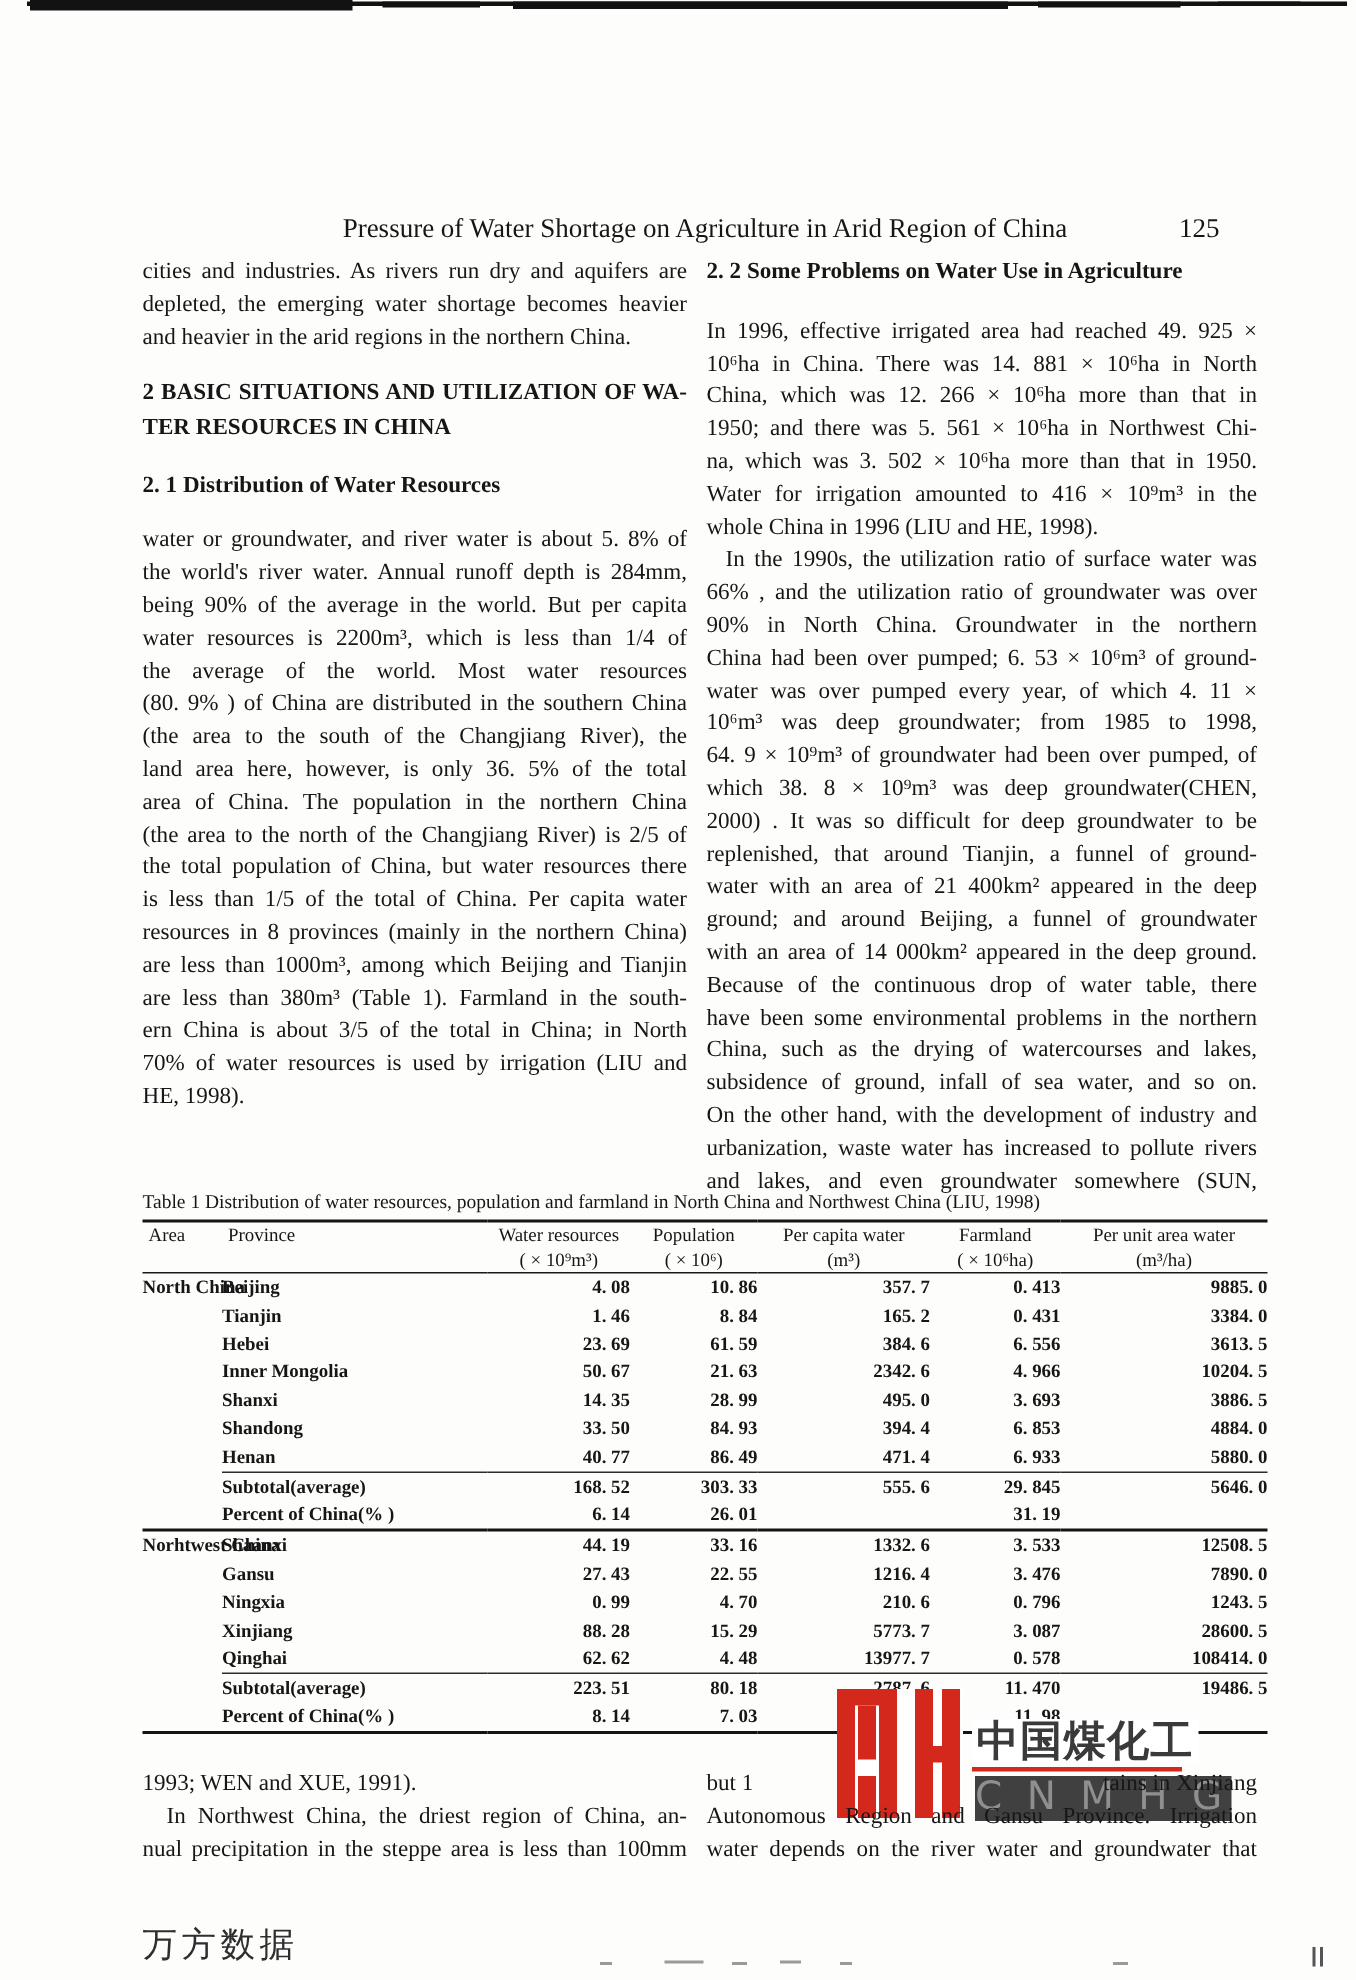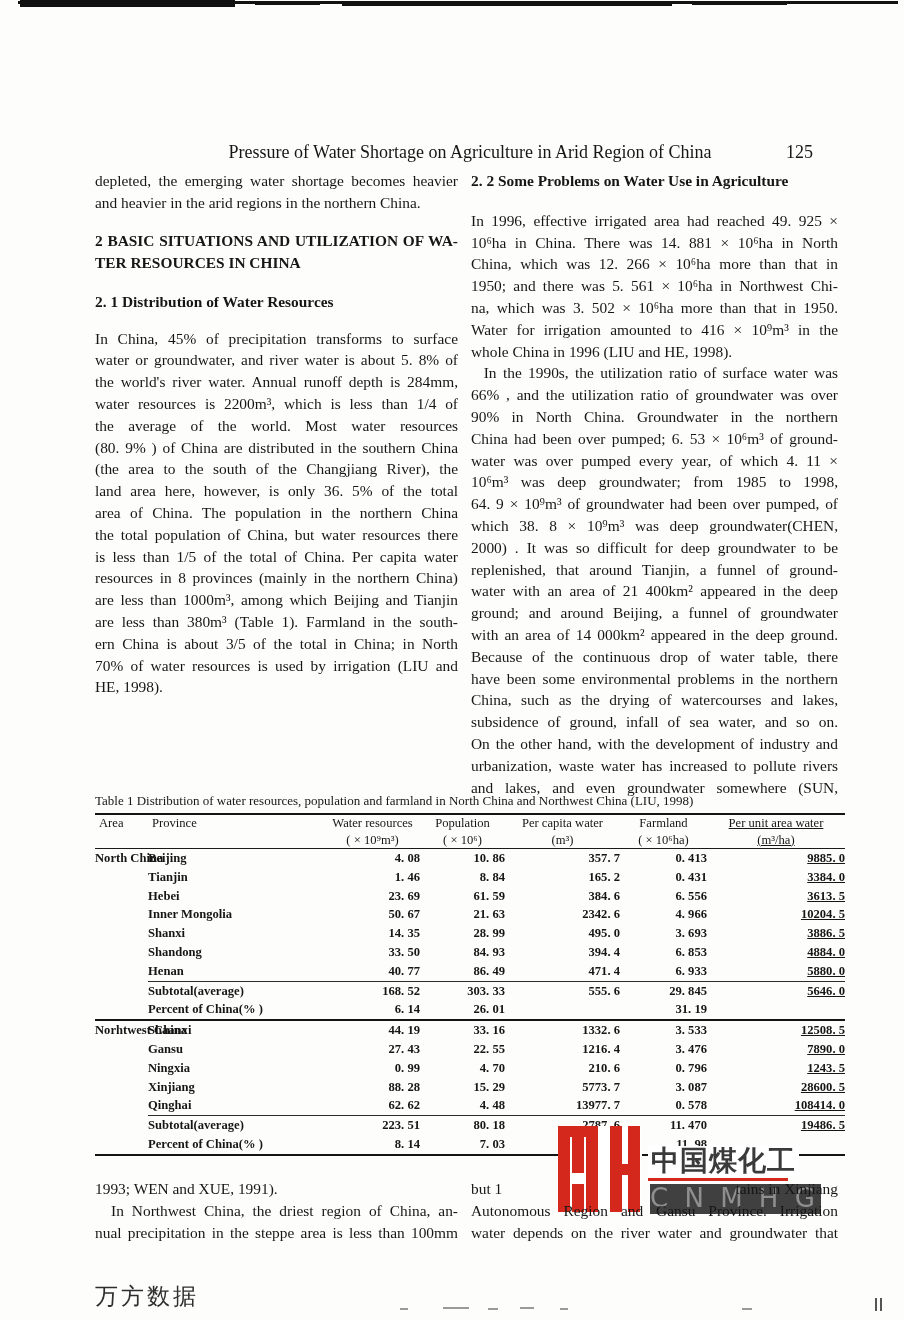--- a/index.html
+++ b/index.html
@@ -42,21 +42,21 @@
   thead td { border-bottom:1.4px solid #1a1a1a; vertical-align:top; padding-top:4px;
              padding-bottom:3px; height:auto; }
   thead .lab, thead .unit { line-height:16.5px; text-align:center; font-size:12.6px; }
   thead td.c0 .lab, thead td.c1 .lab { text-align:left; padding-left:4px; }
   tbody td { font-weight:bold; }
   td.c1 { text-align:left; padding-left:4px; }
   td.c2 { text-align:right; padding-right:28px; }
   td.c3 { text-align:right; padding-right:18px; }
   td.c4 { text-align:right; padding-right:20px; }
   td.c5 { text-align:right; padding-right:12px; }
-  td.c6 { text-align:right; padding-right:40px;text-decoration:underline; }
+  td.c6 { text-align:right; padding-right:40px; }
   td.area-cell { vertical-align:top; white-space:normal; padding-left:4px;
                  line-height:21px; font-weight:bold; }
   td.area-g1 { padding-top:20px; }
   tr.partial td { border-bottom:1.1px solid #2c2c2c; }
   tr.heavy td { border-bottom:2.2px solid #141414; }
   td.area-heavy { border-bottom:2.2px solid #141414; }
 
   
   .frag { position:absolute; top:1178px; font-size:15.4px; line-height:21.8px; z-index:7; }
   .frag-left  { left:95px;  width:363px; }
@@ -94,38 +94,40 @@
     <div class="art" style="left:812px; top:1px; width:55px; height:3px;"></div>
   </div>
 
   <div class="pheader">
     <span>Pressure of Water Shortage on Agriculture in Arid Region of China</span>
     <span class="pnum">125</span>
   </div>
 
   <div class="col col-left">
     <div class="para lines gap16">
+        <div>cities and industries.  As rivers run dry and aquifers are</div>
         <div>depleted,  the emerging water shortage becomes heavier</div>
         <div class="last-left">and heavier in the arid regions in the northern China.</div>
       </div>
     <div class="sec-head lines gap16">
         <div>2  BASIC  SITUATIONS  AND  UTILIZATION  OF  WA-</div>
         <div class="last-left">TER RESOURCES IN CHINA</div>
       </div>
     <div class="sub-head gap15">2. 1  Distribution of Water Resources</div>
     <div class="para lines">
-        <div>In China,  45%  of precipitation transforms to surface</div>
         <div>water or groundwater,  and river water is about 5. 8%  of</div>
         <div>the world's river water.  Annual runoff depth is 284mm,</div>
+        <div>being 90%  of the average in the world.  But per capita</div>
         <div>water resources is 2200m³,  which is less than 1/4 of</div>
         <div>the average of the world.  Most water resources</div>
         <div>(80. 9% ) of China are distributed in the southern China</div>
         <div>(the area to the south of the Changjiang River),  the</div>
         <div>land area here,  however,  is only 36. 5%  of the total</div>
         <div>area of China.  The population in the northern China</div>
+        <div>(the area to the north of the Changjiang River) is 2/5 of</div>
         <div>the total population of China,  but water resources there</div>
         <div>is less than 1/5 of the total of China.  Per capita water</div>
         <div>resources in 8 provinces (mainly in the northern China)</div>
         <div>are less than 1000m³,  among which Beijing and Tianjin</div>
         <div>are less than 380m³ (Table 1).  Farmland in the south-</div>
         <div>ern China is about 3/5 of the total in China;  in North</div>
         <div>70%  of water resources is used by irrigation  (LIU and</div>
         <div class="last-left">HE,  1998).</div>
       </div>
   </div>

